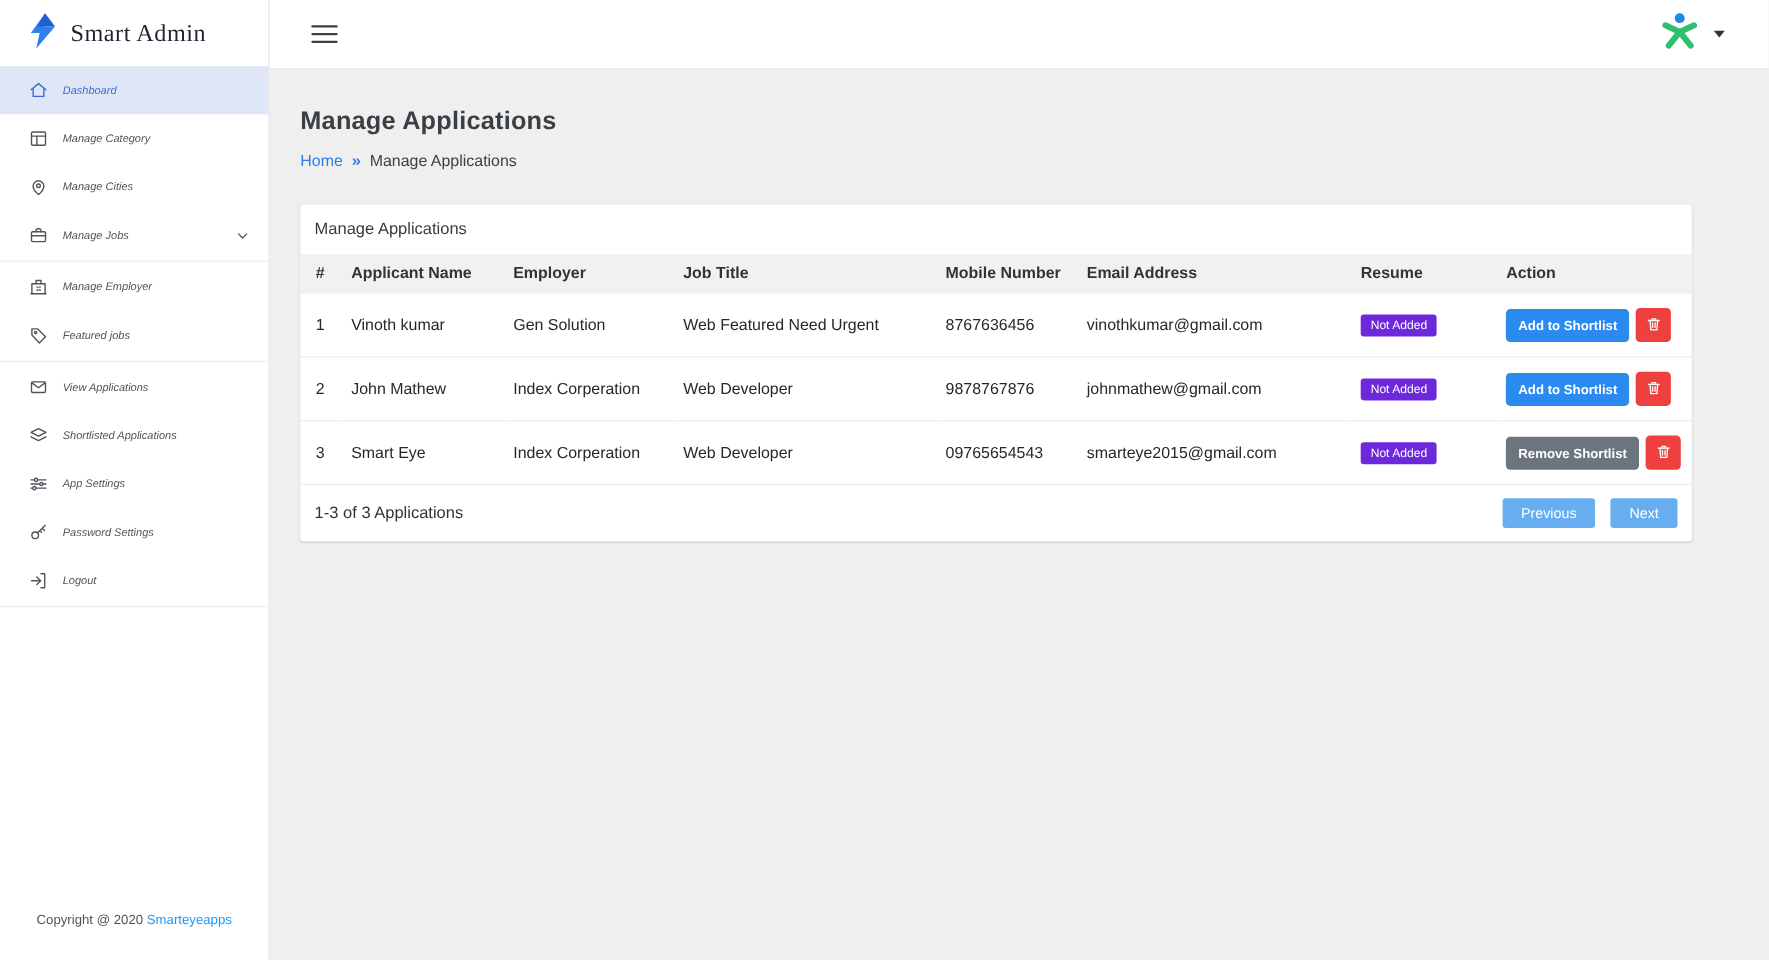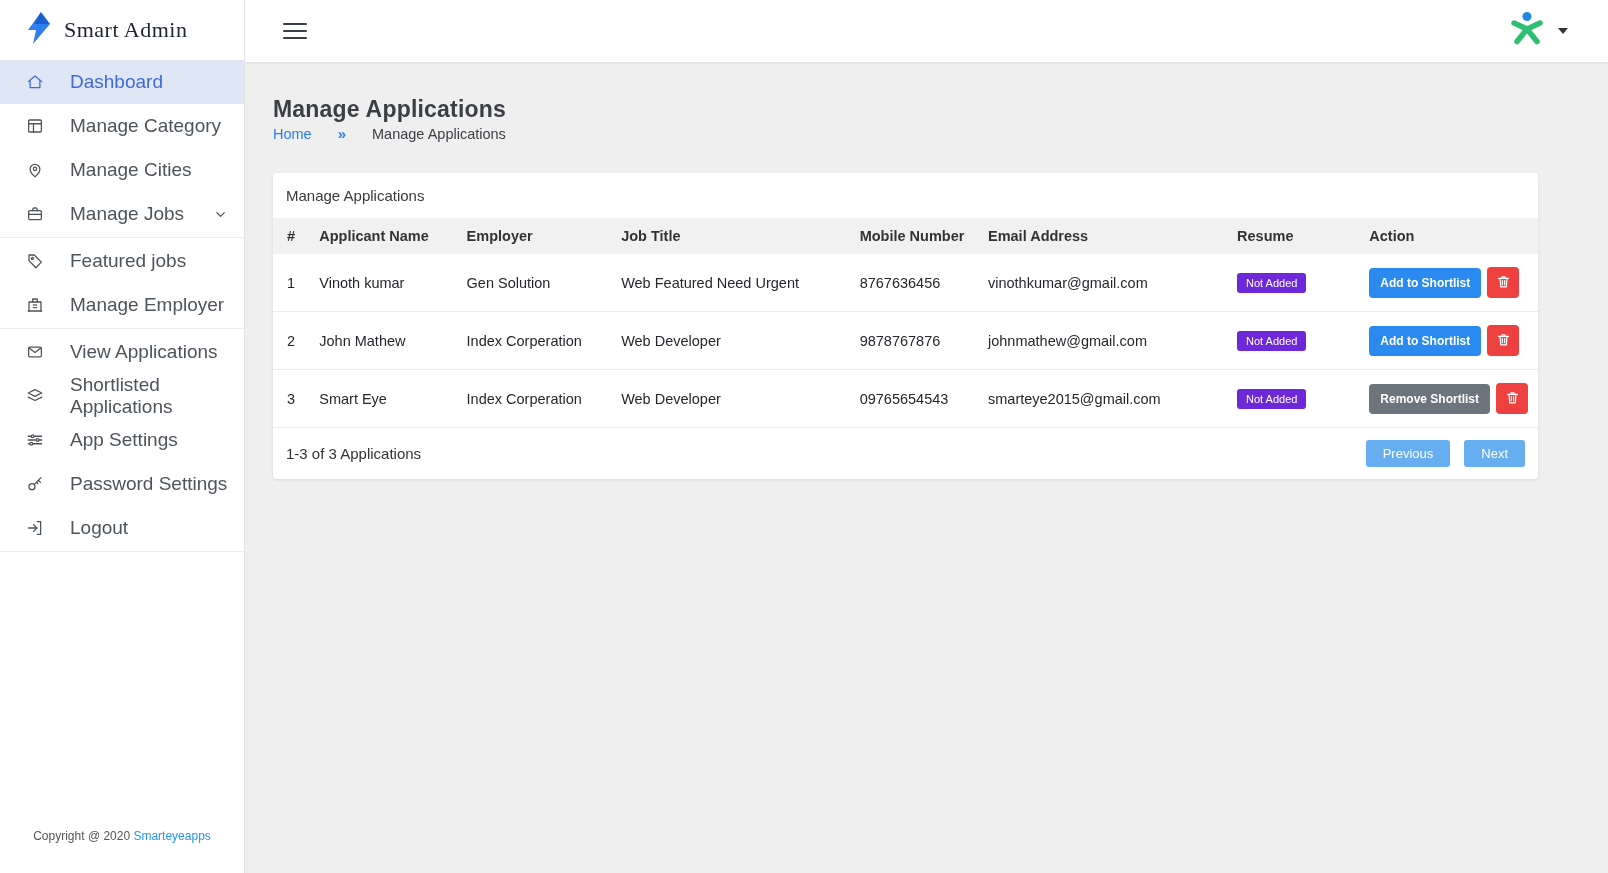--- a/index.html
+++ b/index.html
@@ -6,22 +6,22 @@
   html,body { width:1608px; height:873px; overflow:hidden; }
   body { font-family:"Liberation Sans", sans-serif; background:#efefef; color:#333; }
   .app { display:flex; width:100%; height:100%; }
 
   
   .sidebar { width:245px; min-width:245px; background:#fff; border-right:1px solid #e4e4e4;
              display:flex; flex-direction:column; position:relative; z-index:3; }
   .brand { height:60px; display:flex; align-items:center; padding-left:24px; gap:10px; }
   .brand-text { font-family:"Liberation Serif", serif; font-size:22px; color:#1e2430; letter-spacing:.5px; }
   .nav { display:flex; flex-direction:column; }
-  .nav-item { height:44px; display:flex; align-items:center; gap:26px; padding:0 16px 0 26px;
-              color:#4d545b; font-size:19px; cursor:pointer; user-select:none; }
+  .nav-item { height:44px; display:flex; align-items:center; gap:13px; padding:0 16px 0 26px;
+              color:#4d545b; font-size:10px; cursor:pointer; user-select:none;font-style:italic; }
   .nav-item.active { background:#dfe6f5; color:#3f6ad8; }
   .nav-item .nicon { display:flex; align-items:center; }
   .nav-item svg { stroke:currentColor; }
   .nav-label { flex:1; }
   .chev { display:flex; align-items:center; }
   .nav-sep { border-top:1px solid #ececec; margin:1px 0; }
   .copyright { position:absolute; bottom:30px; width:100%; text-align:center;
                font-size:12px; color:#555; }
   .copyright a { color:#2196f3; text-decoration:none; }
 
@@ -32,21 +32,21 @@
             box-shadow:0 1px 2px rgba(0,0,0,.07); position:relative; z-index:2; }
   .hamburger { width:24px; cursor:pointer; display:flex; flex-direction:column; gap:5px; }
   .hamburger span { display:block; height:2px; background:#3a3f45; border-radius:1px; }
   .user-menu { display:flex; align-items:center; gap:10px; cursor:pointer; }
   .caret { width:0; height:0; border-left:5px solid transparent; border-right:5px solid transparent;
            border-top:6px solid #333; }
 
   
   .content { padding:34px 70px 0 28px;border-radius:30px; }
   .page-title { font-size:23px; font-weight:600; color:#3a3f44; letter-spacing:.2px; }
-  .breadcrumb { margin-top:2px; font-size:14.5px; display:flex; align-items:center; gap:26px; }
+  .breadcrumb { margin-top:15px; font-size:14.5px; display:flex; align-items:center; gap:8px; }
   .breadcrumb .home { color:#2b7de9; text-decoration:none; cursor:pointer; }
   .breadcrumb .sep { color:#2b7de9; font-weight:bold; font-size:15px; }
   .breadcrumb .current { color:#3c4146; }
 
   .card { margin-top:31px; background:#fff; border-radius:3px;
           box-shadow:0 1px 3px rgba(0,0,0,.1); }
   .card-header { padding:14px 13px; font-size:15px; color:#3a3a3a; }
 
   table { width:100%; border-collapse:collapse; font-size:14.5px; color:#24282c; }
   thead tr { background:#f1f1f1; }
@@ -140,37 +140,37 @@
               <path d="M6 9l6 6 6-6"></path>
             </svg>
         </span>
       </div>
 
       <div class="nav-sep"></div>
 
       <div class="nav-item">
         <span class="nicon">
           <svg width="18" height="18" viewBox="0 0 24 24" fill="none" stroke-width="1.7" stroke-linecap="round" stroke-linejoin="round">
-              <path d="M4 4h7l9.5 9.5L13 21 4 11.5z"></path>
-              <circle cx="8.5" cy="8.5" r="1.3"></circle>
-            </svg>
-        </span>
-        <span class="nav-label">Featured jobs</span>
-      </div>
-
-      <div class="nav-item">
-        <span class="nicon">
-          <svg width="18" height="18" viewBox="0 0 24 24" fill="none" stroke-width="1.7" stroke-linecap="round" stroke-linejoin="round">
               <path d="M4 20V8h16v12"></path>
               <path d="M3 20h18"></path>
               <path d="M9 8V4h6v4"></path>
               <path d="M10 12h1.2M13 12h1.2M10 15.5h1.2M13 15.5h1.2"></path>
             </svg>
         </span>
         <span class="nav-label">Manage Employer</span>
+      </div>
+
+      <div class="nav-item">
+        <span class="nicon">
+          <svg width="18" height="18" viewBox="0 0 24 24" fill="none" stroke-width="1.7" stroke-linecap="round" stroke-linejoin="round">
+              <path d="M4 4h7l9.5 9.5L13 21 4 11.5z"></path>
+              <circle cx="8.5" cy="8.5" r="1.3"></circle>
+            </svg>
+        </span>
+        <span class="nav-label">Featured jobs</span>
       </div>
 
       <div class="nav-sep"></div>
 
       <div class="nav-item">
         <span class="nicon">
           <svg width="18" height="18" viewBox="0 0 24 24" fill="none" stroke-width="1.7" stroke-linecap="round" stroke-linejoin="round">
               <rect x="3.5" y="5.5" width="17" height="13" rx="1.5"></rect>
               <path d="M4.5 7l7.5 5.7L19.5 7"></path>
             </svg>

